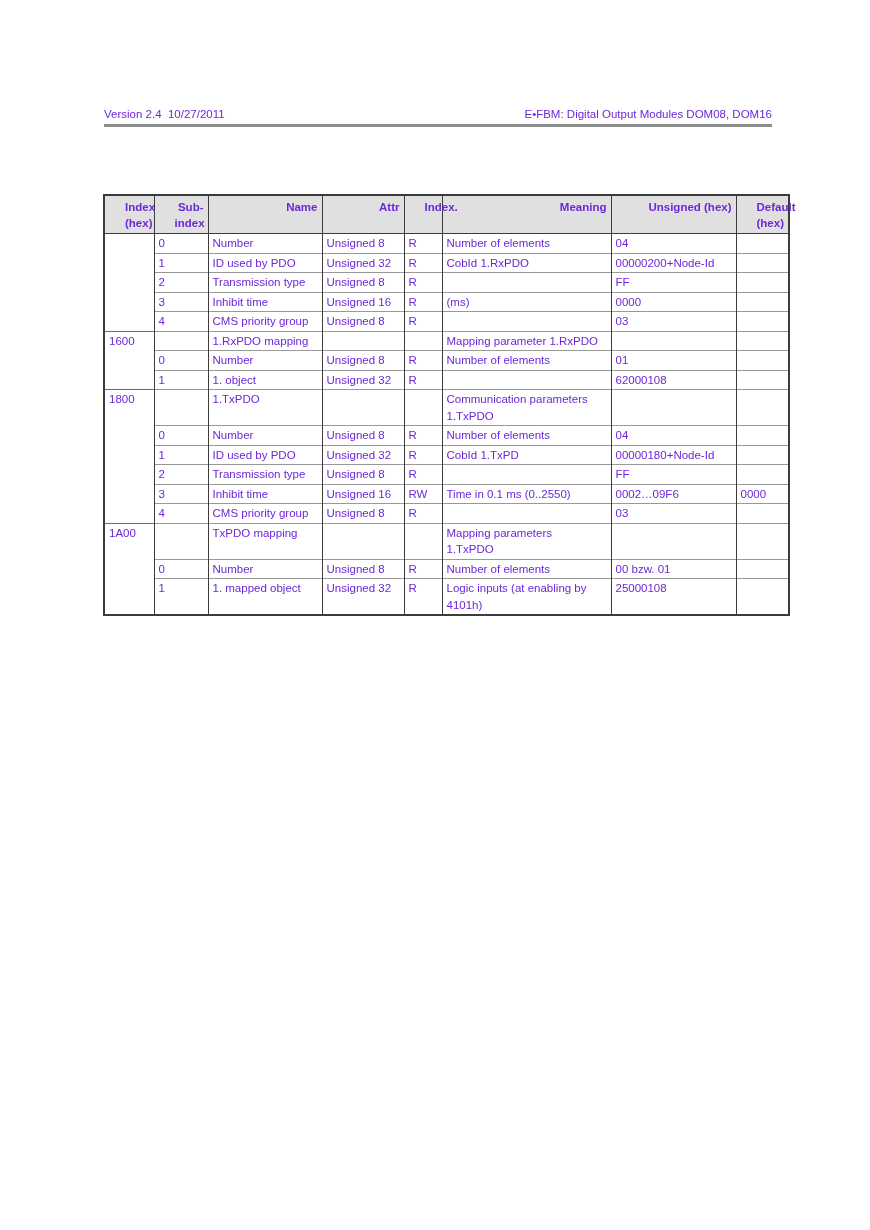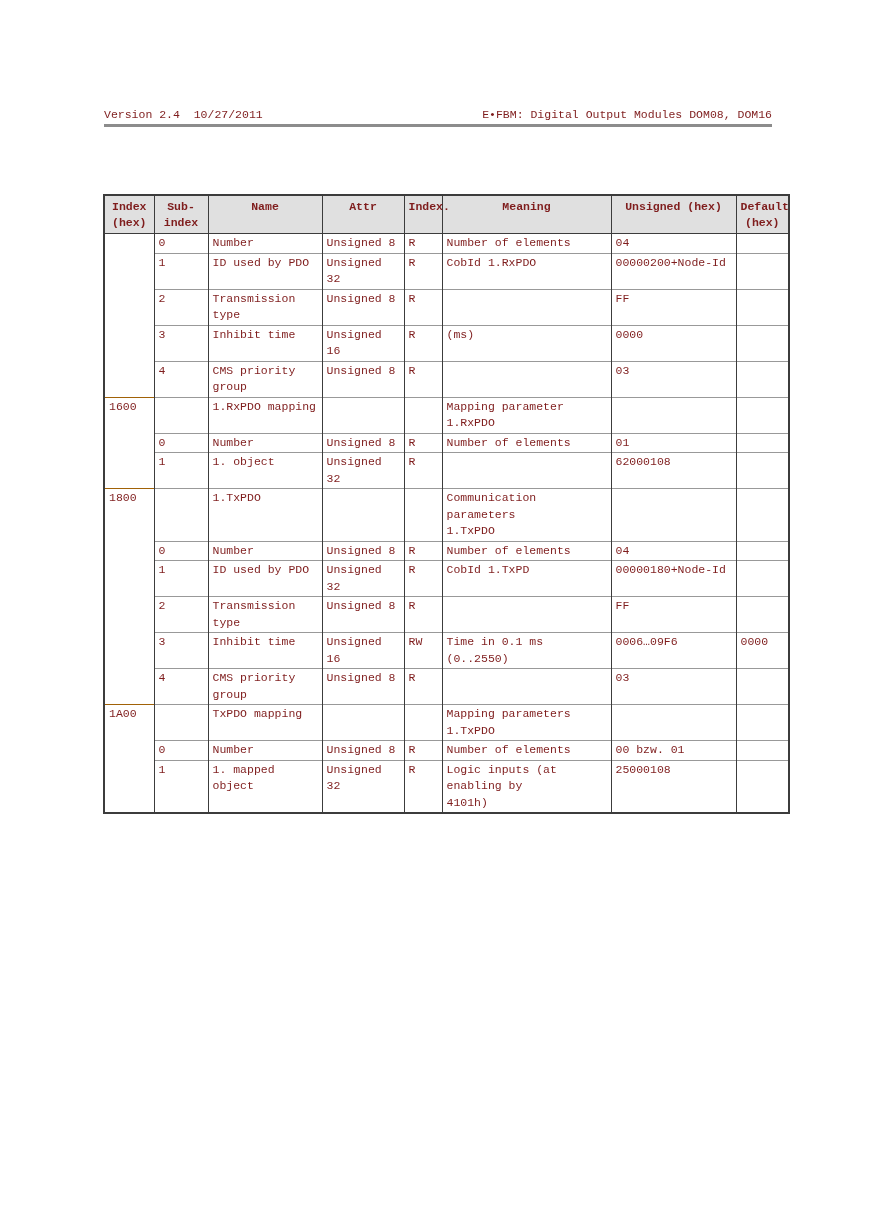--- a/index.html
+++ b/index.html
@@ -2,22 +2,22 @@
 <html><head>
 <meta charset="utf-8">
 <style>
   * { margin: 0; padding: 0; box-sizing: border-box; }
   html, body { background: #ffffff; }
   .page {
     position: relative;
     width: 870px;
     height: 1132px;
     background: #ffffff;
-    font-family: Liberation Mono, monospace;
-    color: #7f1d1d;
+    font-family: Liberation Sans, sans-serif;
+    color: #6d28d9;
     overflow: hidden;
   }
   .hdr-left {
     position: absolute; left: 104px; top: 108px;
     font-size: 11.5px; white-space: pre-wrap;
   }
   .hdr-right {
     position: absolute; right: 98px; top: 108px;
     font-size: 11.5px; white-space: pre-wrap; 
   }
@@ -28,23 +28,23 @@
   .dict-table {
     position: absolute; left: 103px; top: 194px;
     border-collapse: collapse; table-layout: fixed;
     width: 685px;
     font-size: 11.5px;
     border: 2px solid #3c3c3c;
   }
   .dict-table th {
     background: #e0e0e0;
     font-weight: bold;
-    text-align: center;
+    text-align: right;
     vertical-align: top;
-    padding: 3px 4px 2px 4px;
+    padding: 3px 4px 2px 20px;
     line-height: 16px;
     border-left: 1px solid #3c3c3c;
     border-right: 1px solid #3c3c3c;
     border-bottom: 1px solid #3c3c3c;
     white-space: pre-wrap;
   }
   .dict-table td {
     vertical-align: top;
     padding: 1px 4px;
     line-height: 16.5px;
@@ -217,21 +217,21 @@
           <td></td>
           <td>FF</td>
           <td></td>
         </tr>
         <tr>
           <td>3</td>
           <td>Inhibit time</td>
           <td>Unsigned 16</td>
           <td>RW</td>
           <td>Time in 0.1 ms (0..2550)</td>
-          <td>0006…09F6</td>
+          <td>0002…09F6</td>
           <td>0000</td>
         </tr>
         <tr>
           <td>4</td>
           <td>CMS priority group</td>
           <td>Unsigned 8</td>
           <td>R</td>
           <td></td>
           <td>03</td>
           <td></td>

